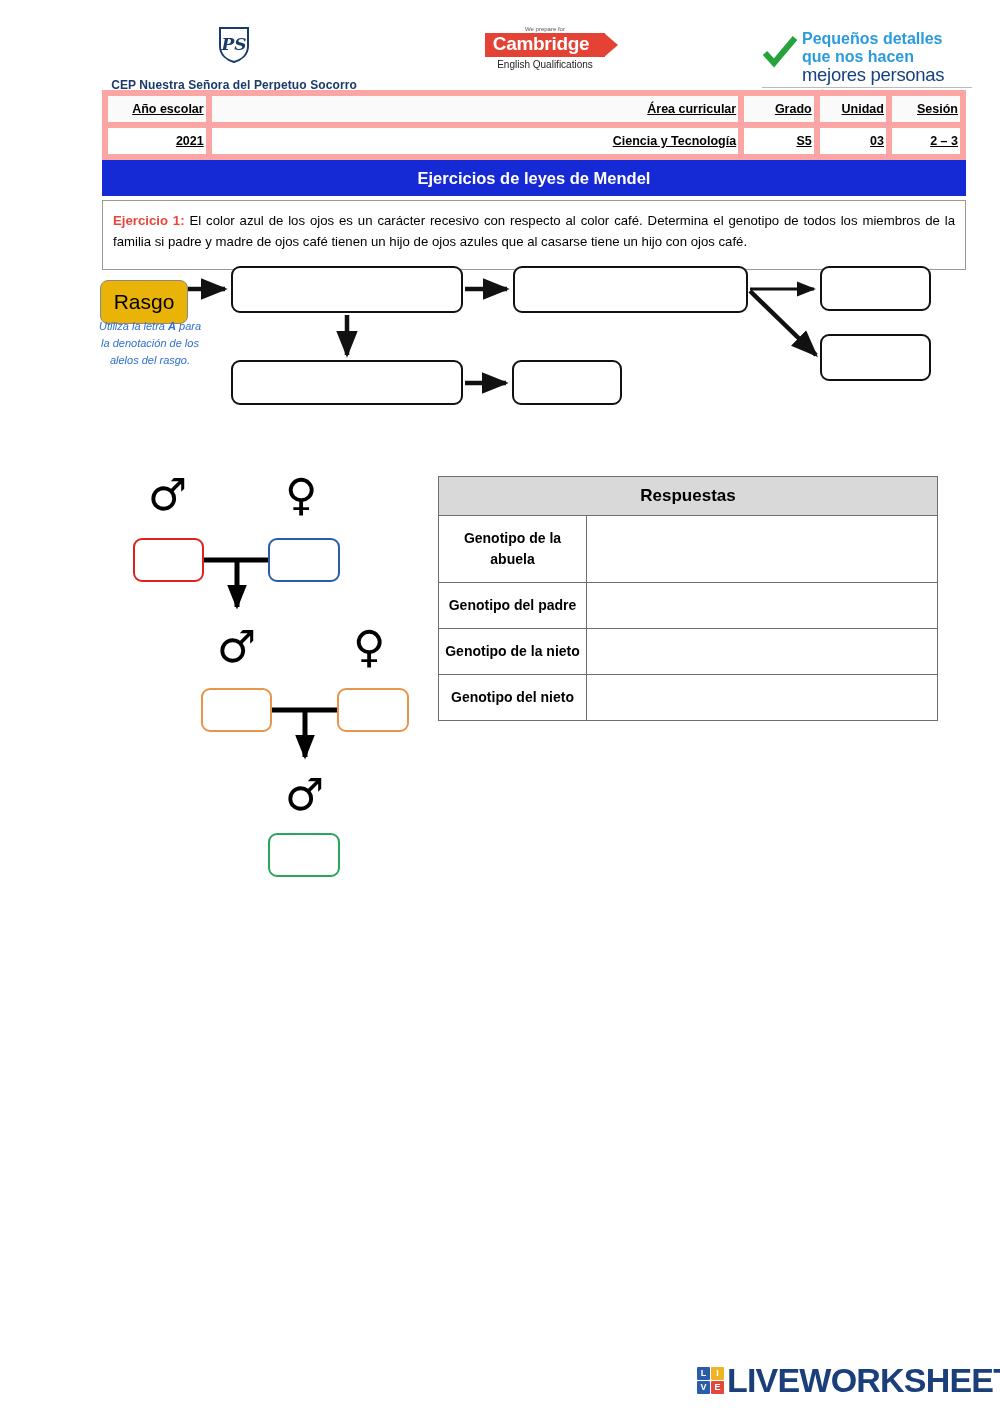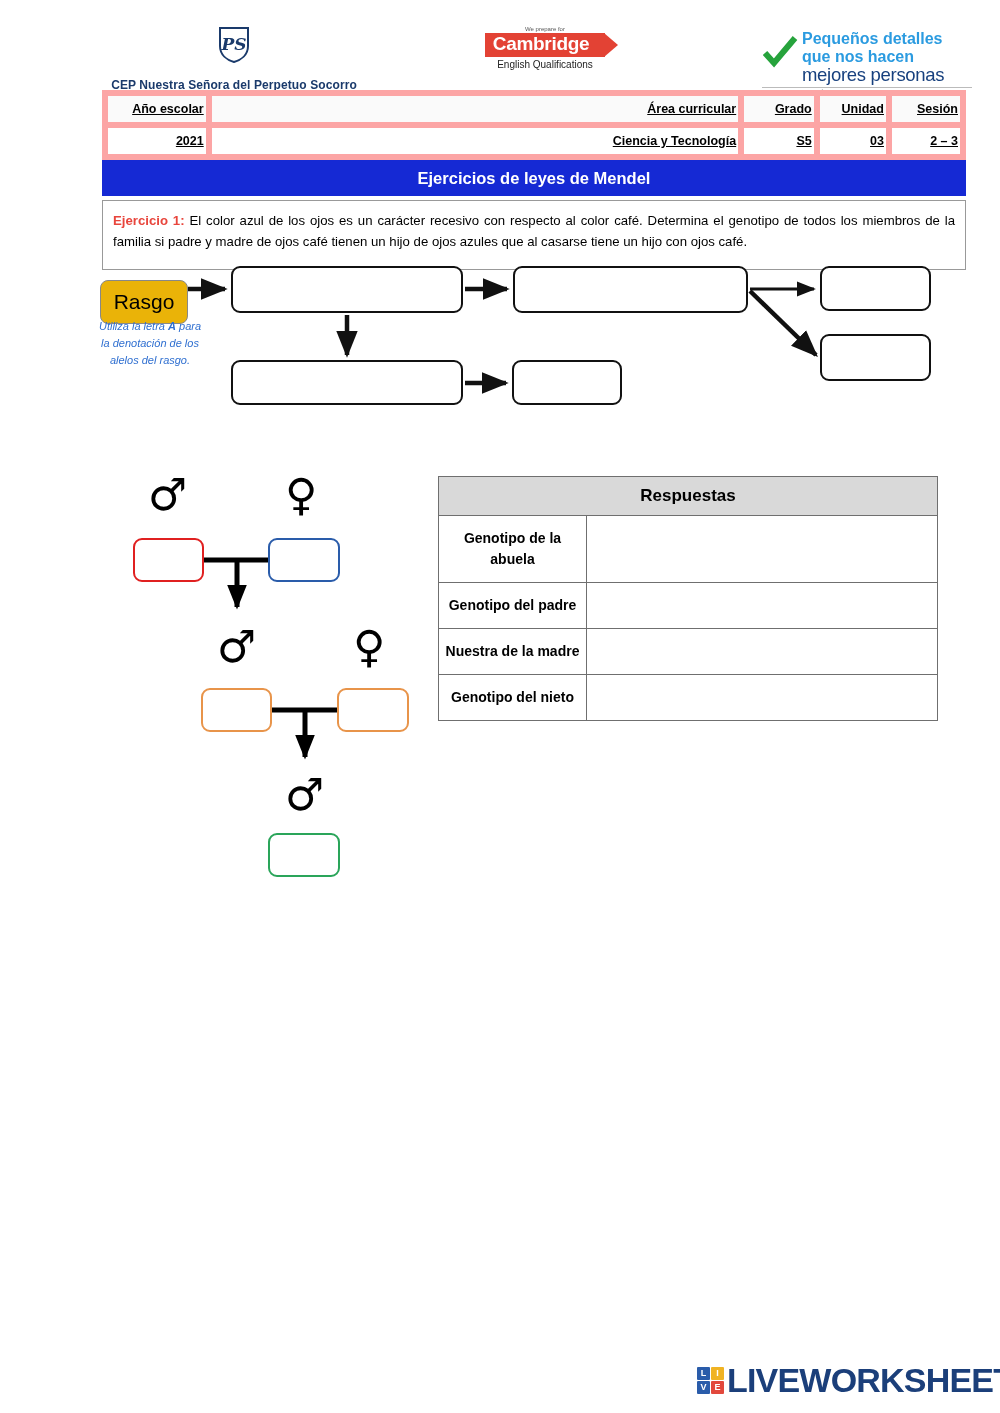--- a/index.html
+++ b/index.html
@@ -452,21 +452,21 @@
   </tr>
   <tr>
     <td class="ans-label">Genotipo de la abuela</td>
     <td class="ans-value"></td>
   </tr>
   <tr>
     <td class="ans-label">Genotipo del padre</td>
     <td class="ans-value"></td>
   </tr>
   <tr>
-    <td class="ans-label">Nuestra de la madre</td>
+    <td class="ans-label">Genotipo de la nieto</td>
     <td class="ans-value"></td>
   </tr>
   <tr>
     <td class="ans-label">Genotipo del nieto</td>
     <td class="ans-value"></td>
   </tr>
 </tbody>
   </table>
 
 <div class="footer-logo">

